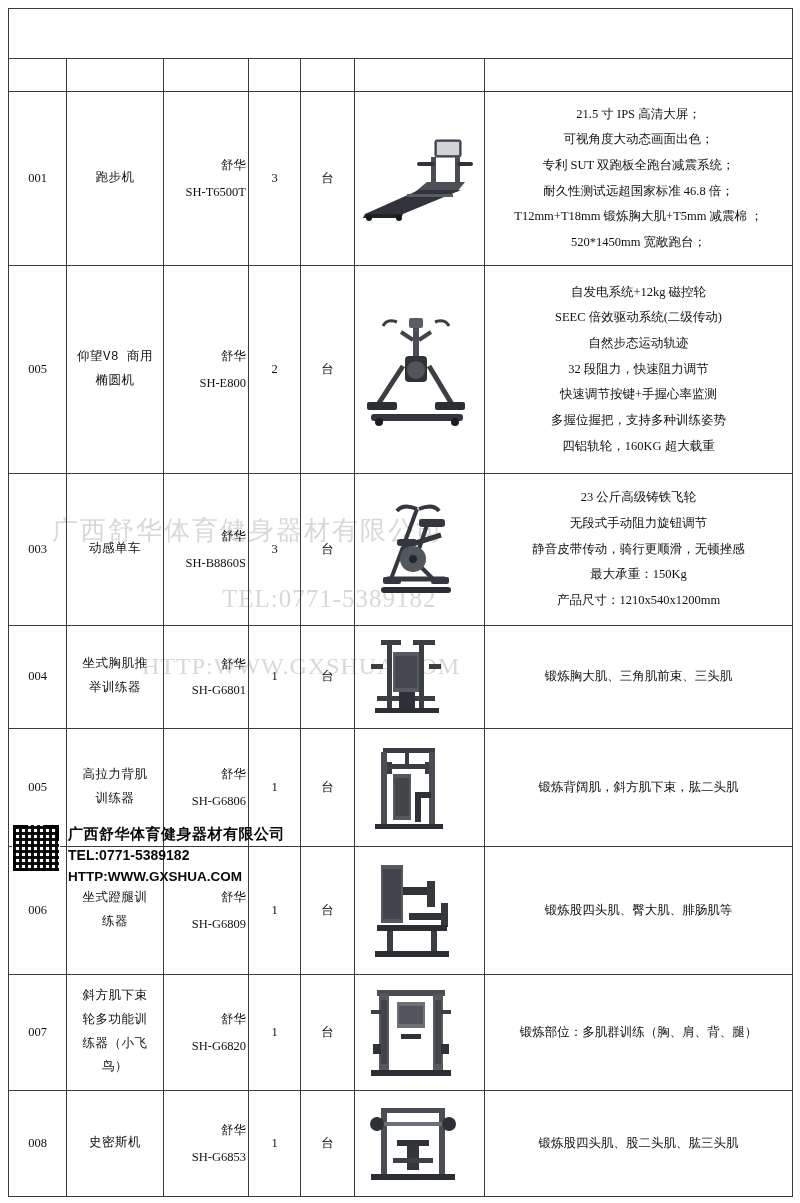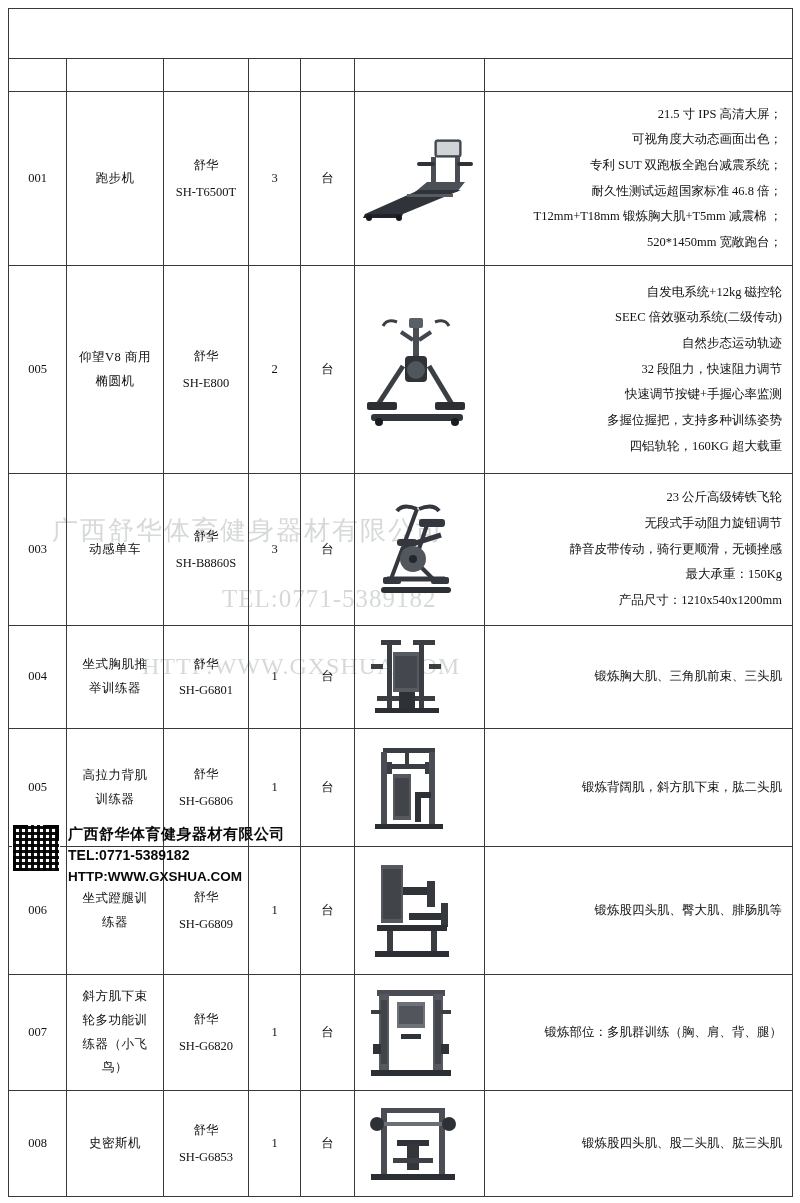--- a/index.html
+++ b/index.html
@@ -52,31 +52,31 @@
     font-weight: normal;
     font-family: "Liberation Sans", sans-serif;
     letter-spacing: 1px;
   }
   td.c-idx, td.c-name, td.c-model, td.c-qty, td.c-unit {
     text-align: center;
     font-size: 12.5px;
     line-height: 1.9;
     padding: 4px 2px;
   }
-  td.c-name { letter-spacing: 0.5px; }
-  td.c-model { line-height: 2.1; }
+  td.c-name { letter-spacing: 0.5px; font-family: Liberation Mono, monospace; }
+  td.c-model { line-height: 2.1; text-align: right; }
   td.c-pic {
     text-align: center;
     padding: 6px 2px;
   }
   td.c-remark {
     font-size: 12.5px;
     line-height: 2.05;
     padding: 8px 10px;
-    text-align: right;
+    text-align: center;
   }
   .remark-line { white-space: nowrap; }
   .pic-wrap {
     display: block;
     margin: 0 auto;
   }
   
   .wm {
     position: absolute;
     z-index: 1;

